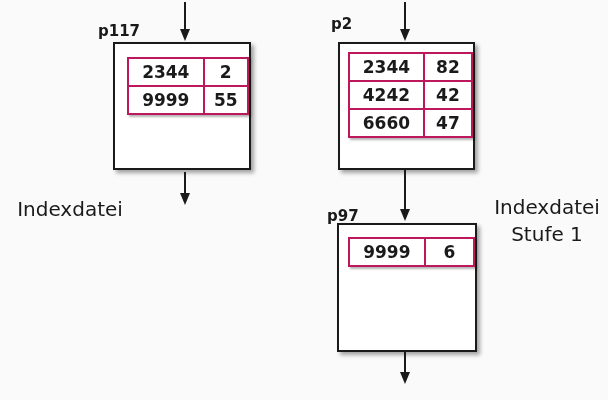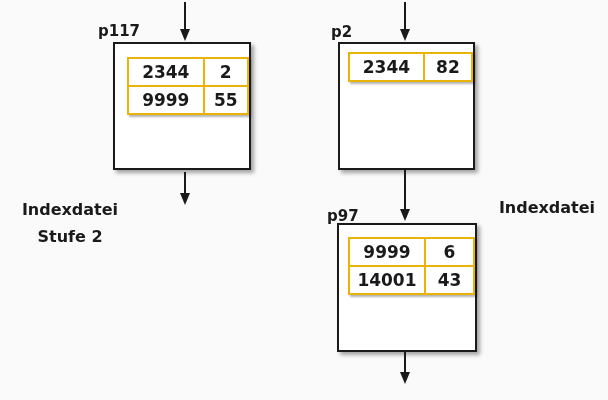--- a/index.html
+++ b/index.html
@@ -25,21 +25,21 @@
     line-height:16px;
     white-space:nowrap;
   }
   table.kv{
     position:absolute;
     border-collapse:collapse;
     box-shadow:2px 2px 2px rgba(0,0,0,0.3);
     background:#ffffff;
   }
   table.kv td{
-    border:2px solid #eab308;
+    border:2px solid #be185d;
     height:26px;
     text-align:center;
     vertical-align:middle;
     font-size:17px;
     font-weight:600;
     padding:0 2px;
   }
   .vline{
     position:absolute;
     width:2px;
@@ -48,22 +48,22 @@
   .ahead{
     position:absolute;
     width:0;height:0;
     border-left:5px solid transparent;
     border-right:5px solid transparent;
     border-top:12px solid #1a1a1a;
   }
   .caption{
     position:absolute;
     text-align:center;
-    font-size:16px;
-    font-weight:700;
+    font-size:20px;
+    font-weight:400;
     line-height:27px;
   }
 </style>
 </head>
 <body>
 
 <div id="canvas">
 
   <div class="vline" style="left:184px;top:2px;height:28px"></div>
   <div class="ahead" style="left:180px;top:29px"></div>
@@ -83,56 +83,60 @@
     </tbody>
       </table>
   </div>
 
   <div class="vline" style="left:184px;top:172px;height:22px"></div>
   <div class="ahead" style="left:180px;top:193px"></div>
 
   <div class="vline" style="left:404px;top:2px;height:28px"></div>
   <div class="ahead" style="left:400px;top:29px"></div>
 
-  <div class="node-label" style="left:331px;top:24px">p2</div>
+  <div class="node-label" style="left:331px;top:16px">p2</div>
   <div class="node-box" style="left:338px;top:42px;width:137px;height:128px">
     <table class="kv" style="left:8px;top:8px">
       <tbody>
           <tr>
         <td style="width:71px">2344</td>
         <td style="width:44px">82</td>
+      </tr>
+      <tr>
+        <td>4242</td>
+        <td>42</td>
+      </tr>
+      <tr>
+        <td>6660</td>
+        <td>47</td>
       </tr>
     </tbody>
       </table>
   </div>
 
   <div class="vline" style="left:404px;top:170px;height:40px"></div>
   <div class="ahead" style="left:400px;top:209px"></div>
 
   <div class="node-label" style="left:327px;top:208px">p97</div>
   <div class="node-box" style="left:337px;top:223px;width:140px;height:129px">
     <table class="kv" style="left:9px;top:12px">
       <tbody>
           <tr>
         <td style="width:71px">9999</td>
         <td style="width:45px">6</td>
       </tr>
-      <tr>
-        <td>14001</td>
-        <td>43</td>
-      </tr>
     </tbody>
       </table>
   </div>
 
   <div class="vline" style="left:404px;top:351px;height:22px"></div>
   <div class="ahead" style="left:400px;top:372px"></div>
 
   <div class="caption" style="left:10px;top:196px;width:120px">
     <div>Indexdatei</div>
-    <div>Stufe 2</div>
   </div>
 
   <div class="caption" style="left:487px;top:194px;width:120px">
     <div>Indexdatei</div>
+    <div>Stufe 1</div>
   </div>
 
 </div>
 
 </body></html>

